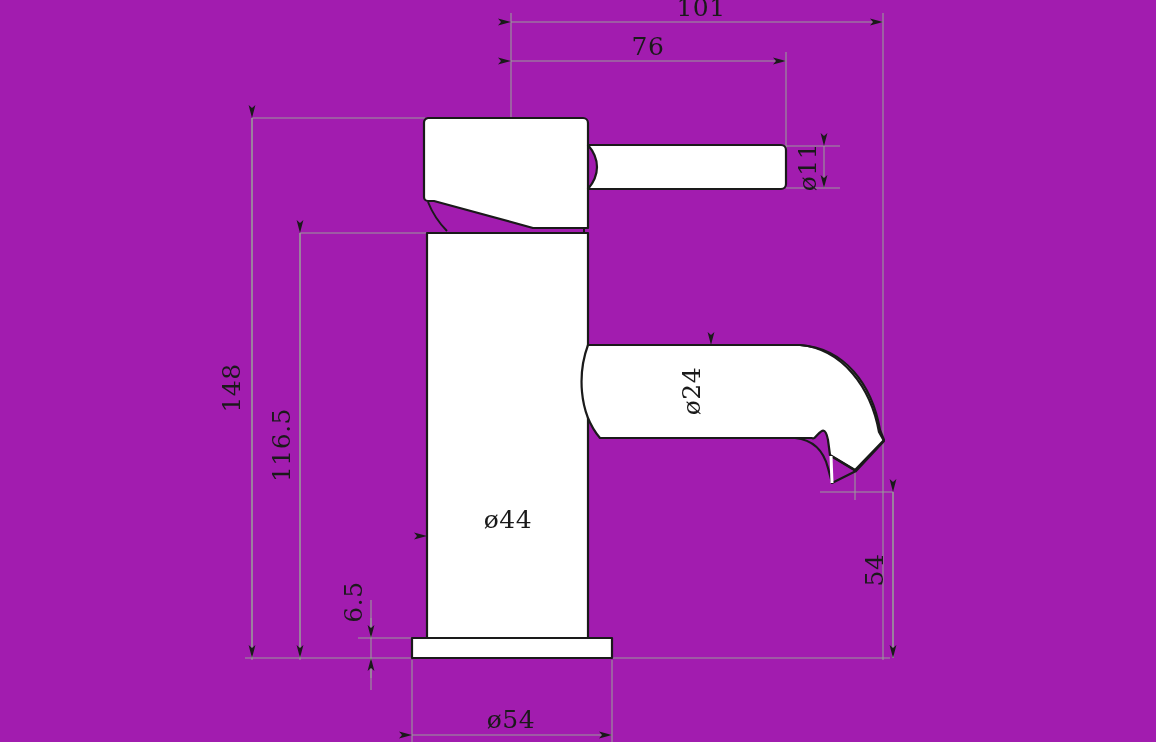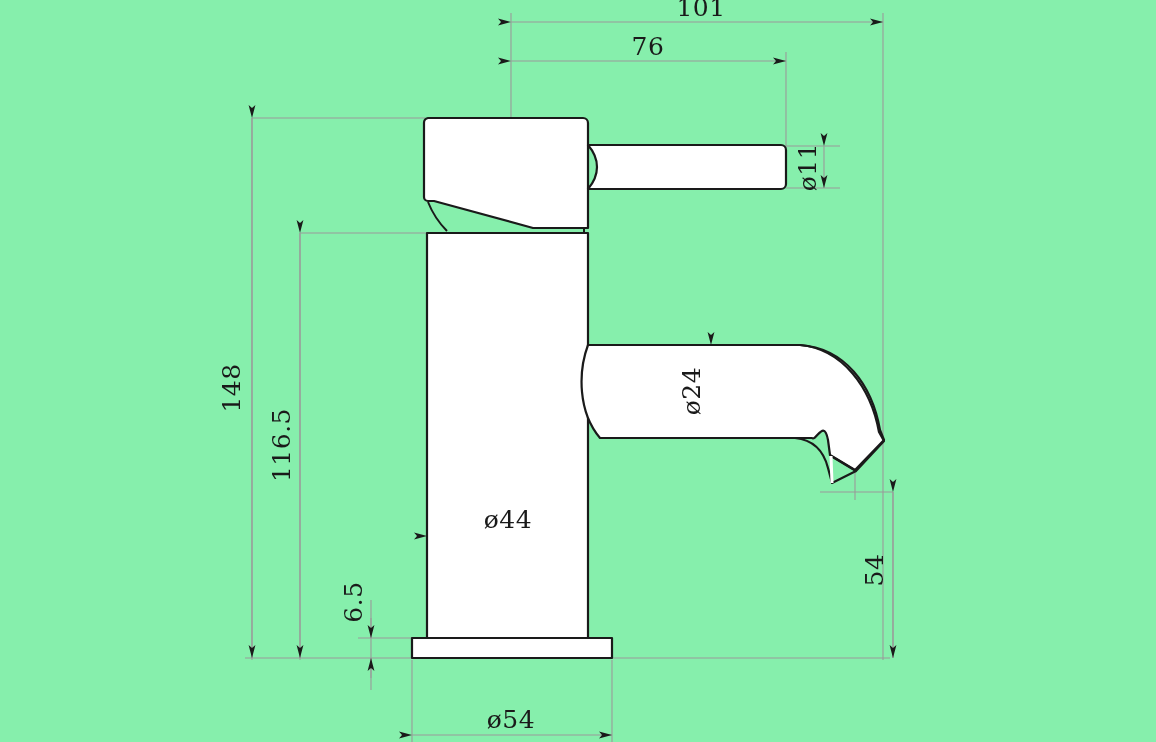--- a/index.html
+++ b/index.html
@@ -8,21 +8,21 @@
     padding: 0;
     background: #ffffff;
   }
   body {
     font-family: "DejaVu Serif", serif;
   }
   #drawing-root {
     position: relative;
     width: 1156px;
     height: 742px;
-    background: #86efac;
+    background: #a21caf;
     overflow: hidden;
   }
   #drawing-svg {
     display: block;
     width: 1156px;
     height: 742px;
   }
   .dim-text {
     font-family: "DejaVu Serif", serif;
     font-size: 25px;

